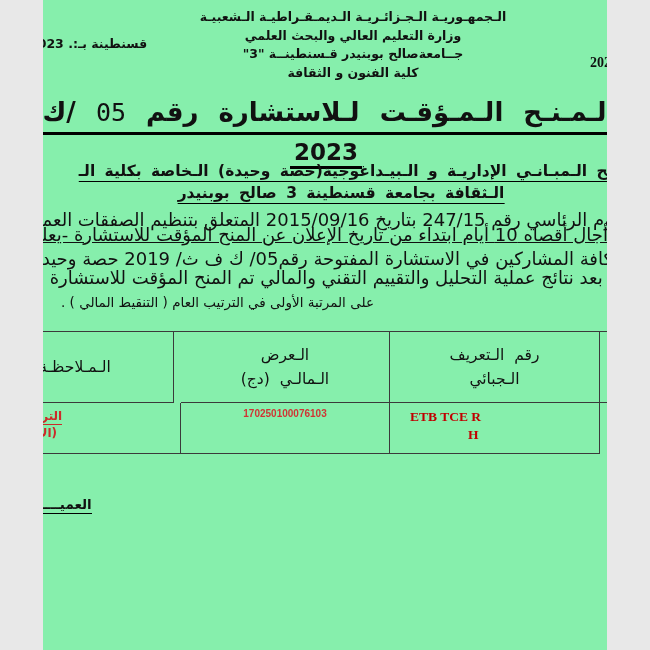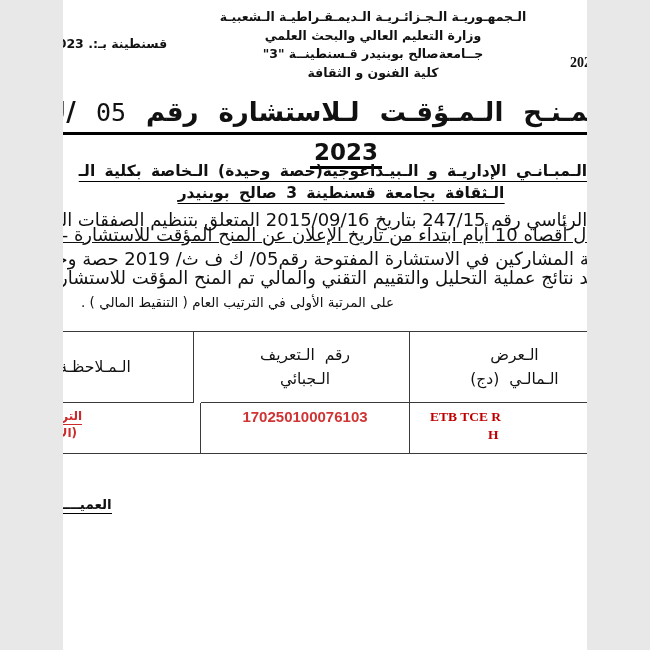--- a/index.html
+++ b/index.html
@@ -1,19 +1,19 @@
 <!DOCTYPE html>
 <html lang="ar"><head>
 <meta charset="utf-8">
 <style>
   html,body{margin:0;padding:0;background:#e8e8e8;}
   #page{
-    position:relative;width:524px;height:650px;background:#ffffff;
+    position:relative;width:524px;height:650px;background:#86efac;
     overflow:hidden;font-family:"DejaVu Sans",sans-serif;color:#111;
-    margin:0 auto;direction:rtl;
+    margin:0 auto;direction:rtl;padding-left:40px;
   }
   
   .hdr{position:absolute;top:8px;left:0;width:650px;text-align:center;
        transform:translateX(-15px);font-weight:bold;font-size:12.5px;line-height:18.5px;}
   .date-left{position:absolute;left:-14px;top:36px;font-weight:bold;font-size:12.5px;
        white-space:nowrap;direction:rtl;}
   .year-right{position:absolute;right:-11px;top:55px;font-weight:bold;font-size:14px;
        font-family:"Liberation Serif",serif;white-space:nowrap;}
   
   .title1{position:absolute;top:97px;left:50%;transform:translateX(-50%);
@@ -38,21 +38,21 @@
   .tbl{position:absolute;left:-60px;top:331px;width:813px;direction:ltr;
        display:grid;grid-template-columns:197px 209px 210px 197px;
        grid-template-rows:71px 51px;border-top:1px solid #3a3a3a;border-left:1px solid #3a3a3a;}
   .cell{border-right:1px solid #3a3a3a;border-bottom:1px solid #3a3a3a;
        display:flex;flex-direction:column;align-items:center;justify-content:center;
        direction:rtl;}
   .hcell{font-size:15.5px;line-height:24px;word-spacing:5px;}
   .hc-notes{transform:translateX(-7px);}   
   .hc-contractor{transform:translateX(-14px);}
   .dcell{justify-content:flex-start;padding-top:5px;}
-  .tin-val{font-family:"Liberation Sans",sans-serif;font-weight:bold;font-size:15px;color:#d03434;}
+  .tin-val{font-family:"Liberation Sans",sans-serif;font-weight:bold;font-size:10px;color:#d03434;}
   .money-val{font-family:"Liberation Serif",serif;font-weight:bold;font-size:17px;color:#c00000;}
   .etb{font-family:"Liberation Serif",serif;font-weight:bold;font-size:13.5px;color:#c00000;
        align-items:flex-start;direction:ltr;padding-left:20px;line-height:18px;}
   .etb .l2{margin-left:58px;}
   .notes-cell{color:#cc2a2a;font-weight:bold;font-size:12px;line-height:16px;
        align-items:flex-end;padding-left:0;padding-right:0;direction:rtl;}
   .notes-cell .l1{border-bottom:1px solid #cc2a2a;}
   
   .sig{position:absolute;left:-14px;top:496px;white-space:nowrap;font-weight:bold;
        font-size:13.5px;direction:rtl;}
@@ -87,26 +87,26 @@
   <div class="bline b1">82 من المرسوم الرئاسي رقم 247/15 بتاريخ 2015/09/16 المتعلق بتنظيم الصفقات العمومية وتفويض ا</div>
   <div class="bline b2">حق الطعن في أجال أقصاه 10 أيام ابتداء من تاريخ الإعلان عن المنح المؤقت للاستشارة -يعلن عميد كلية ال</div>
   <div class="bline b3"><span>صالح بوبنيدر كافة المشاركين في الاستشارة المفتوحة رقم05/ ك ف ث/ 2019 حصة وحيدة :</span><span class="bold">الخاصة بـ</span></div>
   <div class="bline b4"><span class="bold">بيداغوجية</span><span> . أنه بعد نتائج عملية التحليل والتقييم التقني والمالي تم المنح المؤقت للاستشارة لصالح المتعاملين</span></div>
   <div class="b5">على المرتبة الأولى في الترتيب العام ( التنقيط المالي ) .</div>
 
   <div class="tbl">
 
     <div class="cell hcell hc-notes">الـمـلاحظـة</div>
     <div class="cell hcell">
+      <div>الـعرض</div>
+      <div>الـمالـي (دج)</div>
+    </div>
+    <div class="cell hcell">
       <div>رقم  الـتعريف</div>
       <div>الـجبائي</div>
-    </div>
-    <div class="cell hcell">
-      <div>الـعرض</div>
-      <div>الـمالـي (دج)</div>
     </div>
     <div class="cell hcell hc-contractor">الـمتعهد</div>
 
     <div class="cell dcell notes-cell">
       <div class="l1">الترتيب الأول</div>
       <div>(الأقل عرضا</div>
     </div>
     <div class="cell dcell">
       <span class="tin-val">170250100076103</span>
     </div>

